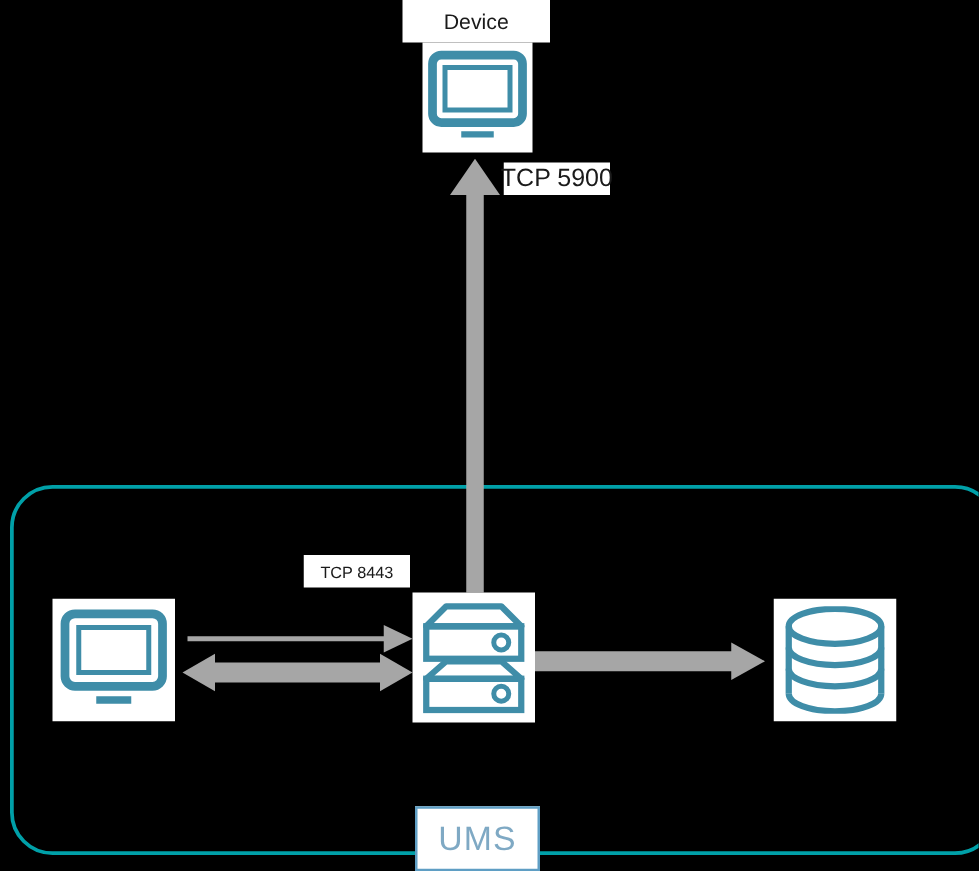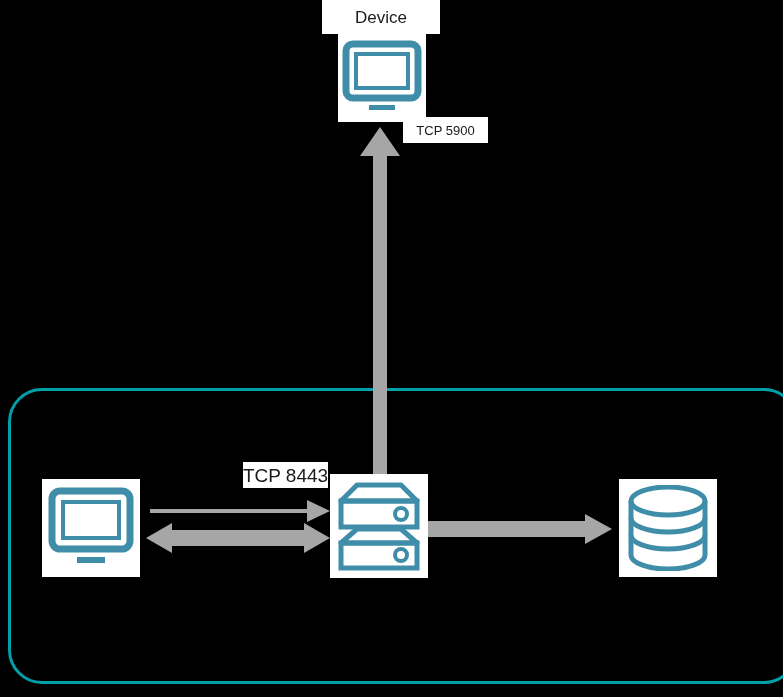--- a/index.html
+++ b/index.html
@@ -79,31 +79,31 @@
     left: 322px;
     top: 0px;
     width: 118px;
     height: 34px;
     font-size: 17px;
   }
 
   
   #label-tcp5900 {
     left: 403px;
-    top: 117px;
+    top: 130px;
+    width: 85px;
+    height: 26px;
+    font-size: 20px;
+  }
+  #label-tcp8443 {
+    left: 243px;
+    top: 444px;
     width: 85px;
     height: 26px;
     font-size: 13px;
-  }
-  #label-tcp8443 {
-    left: 243px;
-    top: 462px;
-    width: 85px;
-    height: 26px;
-    font-size: 19px;
   }
   #label-dbport {
     left: 489px;
     top: 479px;
     width: 111px;
     height: 26px;
     font-size: 15px;
   }
 
   
@@ -199,14 +199,17 @@
         <path d="M6,70 a37,14 0 0 0 74,0"></path>
 
         <ellipse cx="43" cy="16" rx="37" ry="14"></ellipse>
 
         <path d="M6,33 a37,14 0 0 0 74,0"></path>
         <path d="M6,50 a37,14 0 0 0 74,0"></path>
       </g>
     </svg>
   </div>
 
+  <div id="ums-caption">
+    <span>UMS</span>
+  </div>
 
 </div>
 
 </body></html>

